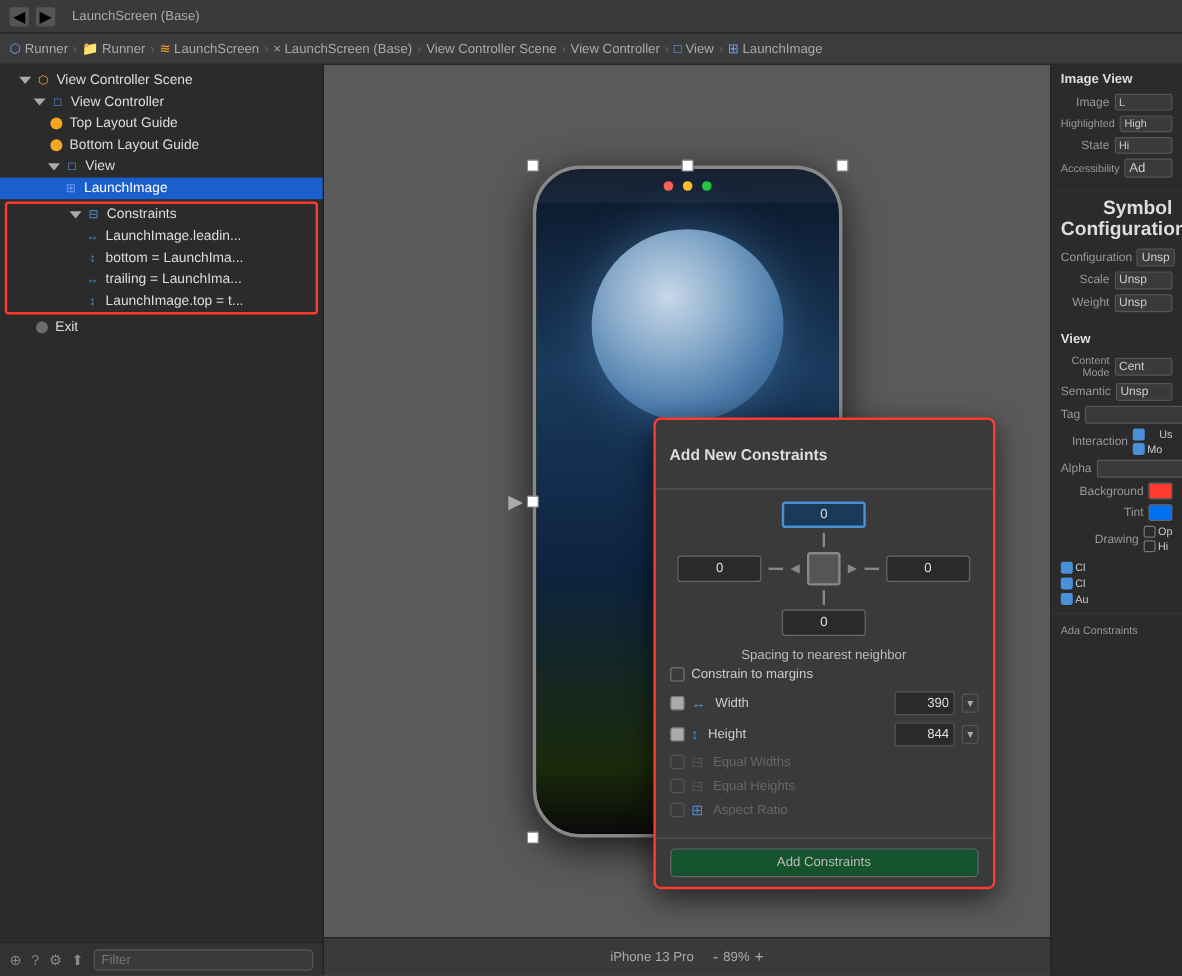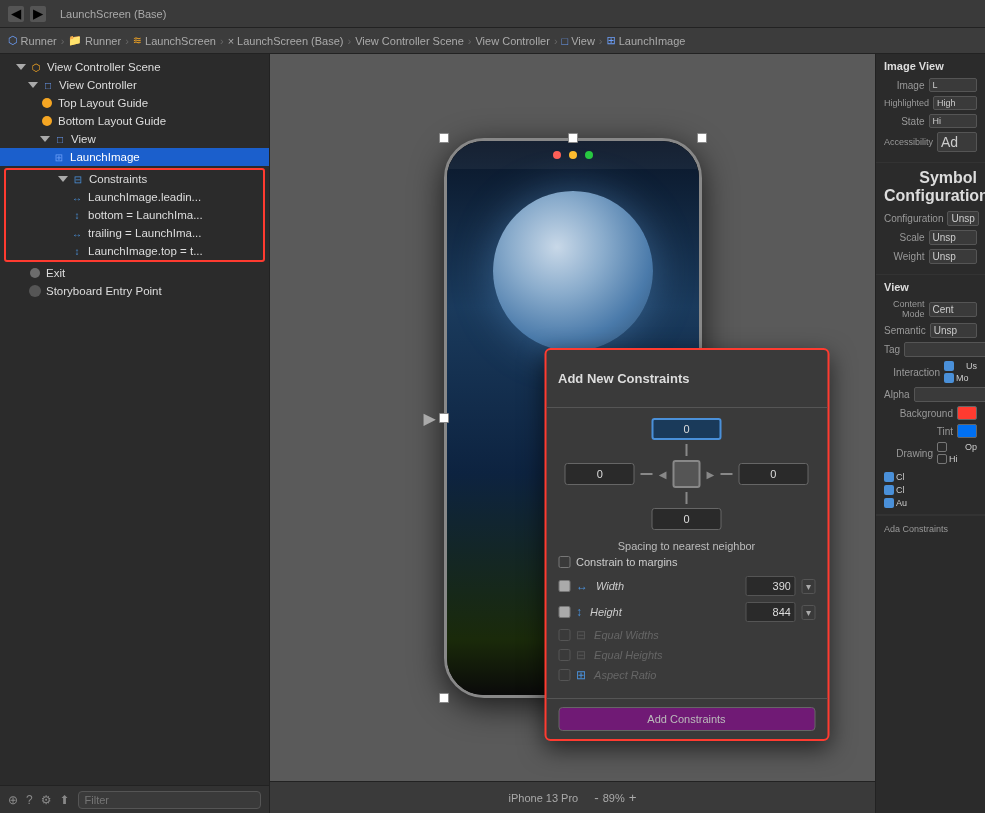--- a/index.html
+++ b/index.html
@@ -88,24 +88,24 @@
     .constraint-middle-row { display: flex; align-items: center; gap: 6px; }
     .constraint-center { width: 28px; height: 28px; background: #555; border: 2px solid #888; border-radius: 3px; }
     .constraint-input { width: 70px; height: 22px; background: #2a2a2a; border: 1px solid #666; border-radius: 3px; color: #ddd; font-size: 11px; padding: 0 4px; text-align: center; }
     .constraint-input.highlighted { border: 2px solid #4a90d9; background: #1a3a5a; }
     .constraint-line-v { width: 2px; height: 12px; background: #888; margin: 0 auto; }
     .constraint-line-h { height: 2px; width: 12px; background: #888; }
     .spacing-label { font-size: 11px; color: #bbb; text-align: center; margin: 4px 0; }
     .constraint-row { display: flex; align-items: center; gap: 6px; margin-bottom: 6px; font-size: 11px; color: #ccc; }
     .constraint-checkbox { width: 12px; height: 12px; border: 1px solid #777; border-radius: 2px; background: #3a3a3a; }
     .constraint-checkbox.checked { background: #aaa; }
-    .constraint-name { flex: 1; font-style: italic; }
+    .constraint-name { flex: 1; }
     .constraint-val { width: 50px; height: 20px; background: #2a2a2a; border: 1px solid #555; border-radius: 2px; color: #ddd; font-size: 11px; padding: 0 4px; text-align: right; }
     .popup-footer { padding: 8px 12px; border-top: 1px solid #555; }
-    .add-constraints-btn { width: 100%; padding: 5px; background: #701a75; border: 1px solid #666; border-radius: 4px; color: #bbb; font-size: 11px; cursor: pointer; text-align: center; }
+    .add-constraints-btn { width: 100%; padding: 5px; background: #14532d; border: 1px solid #666; border-radius: 4px; color: #bbb; font-size: 11px; cursor: pointer; text-align: center; }
     .margins-row { display: flex; align-items: center; gap: 6px; margin-bottom: 8px; font-size: 11px; color: #ccc; }
     .disabled-row { color: #666; }
     .select-arrow { background: #3a3a3a; border: 1px solid #555; border-radius: 2px; padding: 1px 3px; color: #aaa; font-size: 10px; }
   </style>
 </head>
 <body>
 
 <div class="top-bar">
   <button class="top-bar-btn">◀</button>
   <button class="top-bar-btn">▶</button>
@@ -219,26 +219,20 @@
       </div>
 
 
       <div class="tree-item tree-indent-2">
         <span class="tree-icon">
             <span class="icon-exit"></span>
           </span>
         <span>Exit</span>
       </div>
 
-      <div class="tree-item tree-indent-2">
-        <span class="tree-icon">
-            <span class="icon-entry"></span>
-          </span>
-        <span>Storyboard Entry Point</span>
-      </div>
     </div>
 
     <div class="filter-bar">
       <span style="color:#888;">⊕</span>
       <span style="color:#888;">?</span>
       <span style="color:#888;">⚙</span>
       <span style="color:#888;">⬆</span>
       <input class="filter-input" placeholder="Filter" style="">
     </div>
   </div>
@@ -359,21 +353,21 @@
       <div class="inspector-row">
         <span class="inspector-label" style="font-size:9px;">Highlighted</span>
         <span class="inspector-value" style="font-size:9px;">High</span>
       </div>
       <div class="inspector-row">
         <span class="inspector-label">State</span>
         <span class="inspector-value" style="font-size:9px;">Hi</span>
       </div>
       <div class="inspector-row">
         <span class="inspector-label" style="font-size:9px;">Accessibility</span>
-        <span class="inspector-value" style="font-size:14px;">Ad</span>
+        <span class="inspector-value" style="font-size:11px;">Ad</span>
       </div>
     </div>
 
     <div class="inspector-section">
       <div class="inspector-title" style="font-size:16px;text-align:right;">Symbol Configuration</div>
       <div class="inspector-row">
         <span class="inspector-label">Configuration</span>
         <span class="inspector-value">Unsp</span>
       </div>
       <div class="inspector-row">
@@ -421,21 +415,21 @@
         <span class="inspector-label">Background</span>
         <span class="color-swatch color-red"></span>
       </div>
       <div class="inspector-row">
         <span class="inspector-label">Tint</span>
         <span class="color-swatch color-blue"></span>
       </div>
       <div class="inspector-row">
         <span class="inspector-label">Drawing</span>
         <div style="display:flex;flex-direction:column;gap:2px;">
-          <div style="display:flex;align-items:center;gap:18px;">
+          <div style="display:flex;align-items:center;gap:2px;">
             <span style="width:10px;height:10px;border:1px solid #777;border-radius:2px;display:inline-block;"></span>
             <span style="font-size:9px;color:#ccc;">Op</span>
           </div>
           <div style="display:flex;align-items:center;gap:2px;">
             <span style="width:10px;height:10px;border:1px solid #777;border-radius:2px;display:inline-block;"></span>
             <span style="font-size:9px;color:#ccc;">Hi</span>
           </div>
         </div>
       </div>
       <div style="margin-top:8px;">

